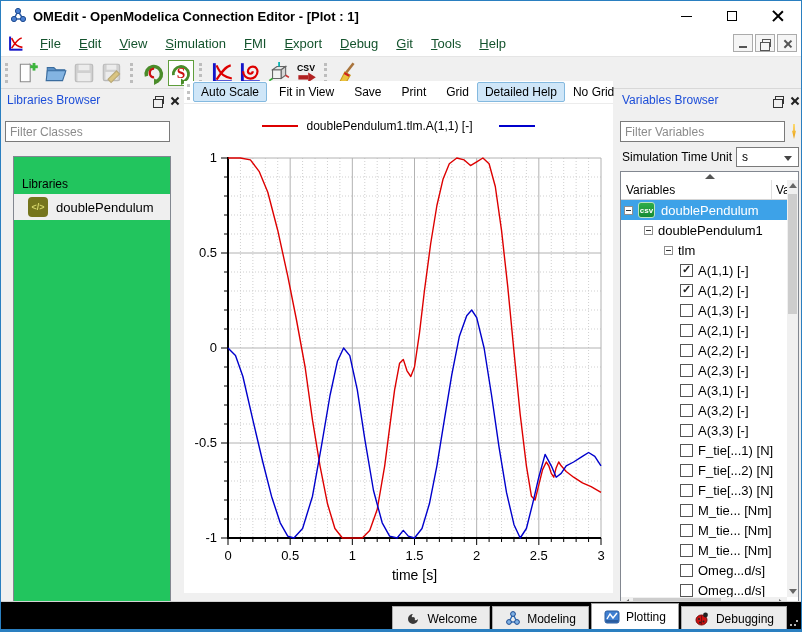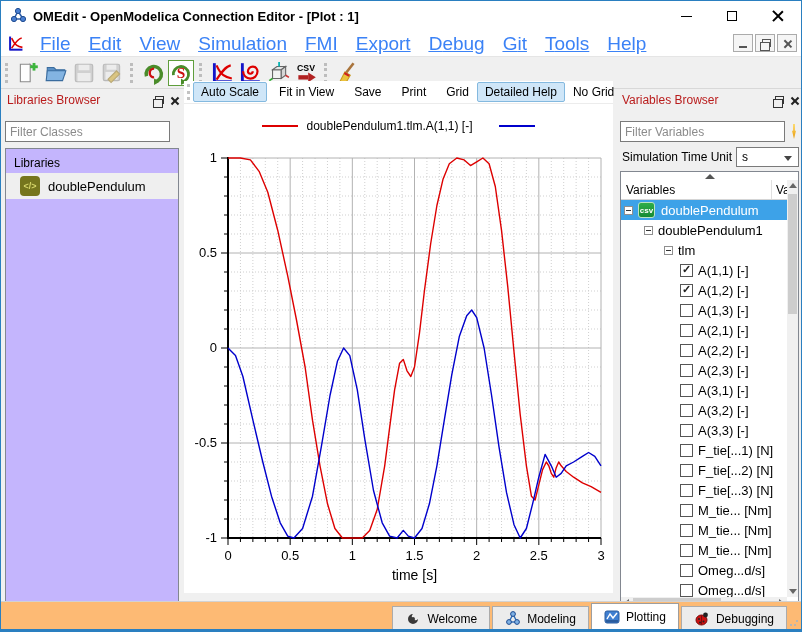--- a/index.html
+++ b/index.html
@@ -17,21 +17,21 @@
   .glyph-min { width:11px; height:1px; background:#000; }
   .glyph-max { width:10px; height:10px; border:1px solid #000; }
   .glyph-close { position:relative; width:12px; height:12px; }
   .glyph-close::before,.glyph-close::after { content:""; position:absolute; left:5px; top:-1px; width:1.5px; height:14px; background:#000; }
   .glyph-close::before { transform:rotate(45deg);} .glyph-close::after { transform:rotate(-45deg);}
 
   
   .menubar { position:absolute; left:0; top:30px; width:100%; height:26px; background:#fff;
              display:flex; align-items:center; border-bottom:1px solid #e5e5e5; }
   .menubar .doc-icon { width:17px; height:17px; margin:0 7px 0 6px; }
-  .menu-item { display:inline-block; font-size:19px; color:#3b82f6; padding:4px 9px; cursor:default;text-decoration:underline; }
+  .menu-item { display:inline-block; font-size:13px; color:#14532d; padding:4px 9px; cursor:default; }
   .menu-item::first-letter { text-decoration:underline; }
   .mdi-controls { position:absolute; right:4px; top:3px; display:flex; gap:2px; }
   .mdi-btn { width:20px; height:18px; background:#f5f5f5; border:1px solid #ababab;
              display:flex; align-items:center; justify-content:center; }
   .mdi-min { width:8px; height:2px; background:#555; margin-top:8px; }
   .mdi-restore { position:relative; width:9px; height:8px; border:1px solid #555; background:#f5f5f5; margin-left:2px;}
   .mdi-restore::before { content:""; position:absolute; left:-3px; top:2px; width:8px; height:7px; border:1px solid #555; background:#f5f5f5; }
   .mdi-close { position:relative; width:9px; height:9px; }
   .mdi-close::before,.mdi-close::after { content:""; position:absolute; left:4px; top:0; width:1.5px; height:10px; background:#555; }
   .mdi-close::before{transform:rotate(45deg);} .mdi-close::after{transform:rotate(-45deg);}
@@ -40,38 +40,38 @@
   .toolbar { position:absolute; left:0; top:56px; width:100%; height:32px; background:#f0f0f0;
              border-bottom:1px solid #d8d8d8; display:flex; align-items:center; }
   .tb-handle { width:5px; height:20px; border-left:3px dotted #bdbdbd; margin:0 4px 0 4px; }
   .tb-btn { width:28px; height:28px; display:flex; align-items:center; justify-content:center; border-radius:2px; }
   .tb-btn.disabled { opacity:.55; }
   .tb-btn.framed svg { outline:1px solid #5f9e3c; outline-offset:0px; background:#fff; }
 
   
   .dock { position:absolute; top:88px; height:512px; background:#f0f0f0; }
   .dock-titlebar { height:22px; display:flex; align-items:center; padding:0 4px 0 6px; }
-  .dock-title { font-size:12px; color:#b91c1c; flex:1; }
+  .dock-title { font-size:12px; color:#1d4ed8; flex:1; }
   .dock-icons { display:flex; gap:6px; align-items:center; }
   .float-icon { position:relative; width:9px; height:8px; border:1px solid #333; background:#f0f0f0; }
   .float-icon::before { content:""; position:absolute; left:-3px; top:2px; width:8px; height:7px; border:1px solid #333; background:#f0f0f0; }
   .dock-close { position:relative; width:9px; height:9px; }
   .dock-close::before,.dock-close::after { content:""; position:absolute; left:4px; top:0; width:2px; height:10px; background:#222; }
   .dock-close::before{transform:rotate(45deg);} .dock-close::after{transform:rotate(-45deg);}
   .filter-row { display:flex; align-items:center; padding:2px 4px; gap:4px;margin-top:8px; }
   .filter-input { flex:1; height:21px; border:1px solid #7a7a7a; font-size:12px; padding:0 4px;
                   font-family:"Liberation Sans",sans-serif; color:#444; background:#fff; }
   .filter-input::placeholder { color:#8b8b8b; }
   .gold-arrow { width:15px; height:15px; margin:0 3px;
      clip-path:polygon(50% 100%, 0 45%, 28% 45%, 28% 0, 72% 0, 72% 45%, 100% 45%);
      background:linear-gradient(#ffd95e,#e89b12); }
 
   
   #libraries-dock { left:0; width:182px; }
-  .lib-box { margin:4px; height:470px; background:#c4b5fd; border:1px solid #828790; padding-top:4px; }
+  .lib-box { margin:12px; height:470px; background:#22c55e; border:1px solid #828790; padding-top:17px; }
   .lib-header { font-size:12px; padding:3px 8px; }
   .lib-item { display:flex; align-items:center; height:26px; background:#efefef; padding-left:14px; gap:8px; }
   .modelica-icon { width:20px; height:20px; background:#75751d; border-radius:4px; color:#d6d66a;
                    font-size:9px; font-weight:bold; display:flex; align-items:center; justify-content:center; }
   .lib-item .lbl { font-size:13px; }
 
   
   #plot-area { position:absolute; left:183px; top:80px; width:429px; height:512px; background:#fff; }
   .plot-toolbar { height:23px; display:flex; align-items:center; border-bottom:1px solid #ececec; }
   .pt-handle { width:4px; height:16px; border-left:3px dotted #c3c3c3; margin:0 3px; }
@@ -115,21 +115,21 @@
   .vscroll { position:absolute; top:8px; right:0; bottom:11px; width:11px; background:#f0f0f0; }
   .vscroll .a-up { position:absolute; top:3px; left:2px; width:0; height:0; border-left:4px solid transparent; border-right:4px solid transparent; border-bottom:5px solid #666; }
   .vscroll .a-dn { position:absolute; bottom:3px; left:2px; width:0; height:0; border-left:4px solid transparent; border-right:4px solid transparent; border-top:5px solid #666; }
   .vscroll .thumb { position:absolute; top:14px; left:1px; width:9px; height:120px; background:#cdcdcd; }
   .hscroll { position:absolute; left:0; right:11px; bottom:0; height:11px; background:#f0f0f0; }
   .hscroll .a-l { position:absolute; left:3px; top:2px; width:0; height:0; border-top:4px solid transparent; border-bottom:4px solid transparent; border-right:5px solid #666; }
   .hscroll .a-r { position:absolute; right:3px; top:2px; width:0; height:0; border-top:4px solid transparent; border-bottom:4px solid transparent; border-left:5px solid #666; }
   .hscroll .thumb { position:absolute; left:12px; top:1px; height:9px; width:88px; background:#cdcdcd; }
 
   
-  .statusbar { position:absolute; left:0; top:600px; width:100%; height:29px; background:#fdba74;
+  .statusbar { position:absolute; left:0; top:600px; width:100%; height:29px; background:#000000;
                border-top:1px solid #d2d2d2; display:flex; justify-content:flex-end; align-items:flex-end; padding-right:14px; }
   .tab { display:flex; align-items:center; gap:6px; font-size:12px; height:24px; padding:0 12px;
          background:#ececec; border:1px solid #ababab; border-bottom:none; margin-left:2px; }
   .tab.active { background:#fff; height:27px; border-color:#9e9e9e; }
   .grip { position:absolute; right:2px; bottom:2px; width:10px; height:10px;
           background:radial-gradient(circle at 2px 8px,#b5b5b5 1.2px,transparent 1.5px),
                      radial-gradient(circle at 6px 8px,#b5b5b5 1.2px,transparent 1.5px),
                      radial-gradient(circle at 8px 4px,#b5b5b5 1.2px,transparent 1.5px); }
 </style>
 </head>

